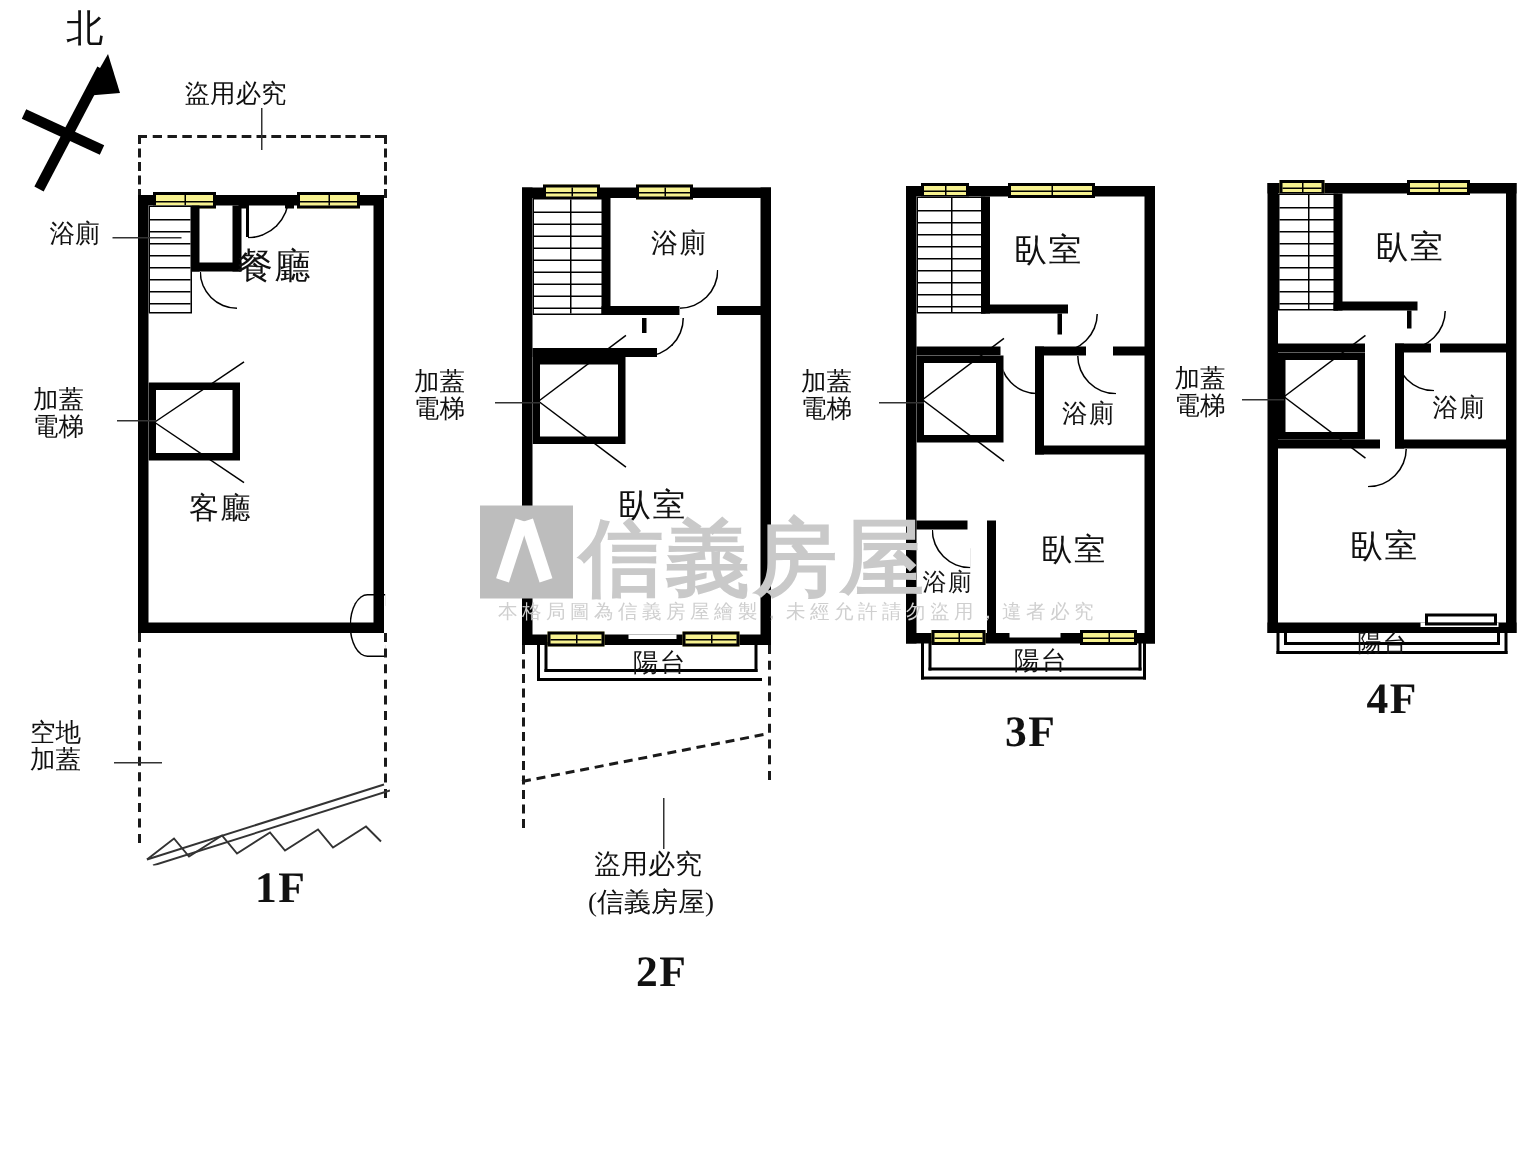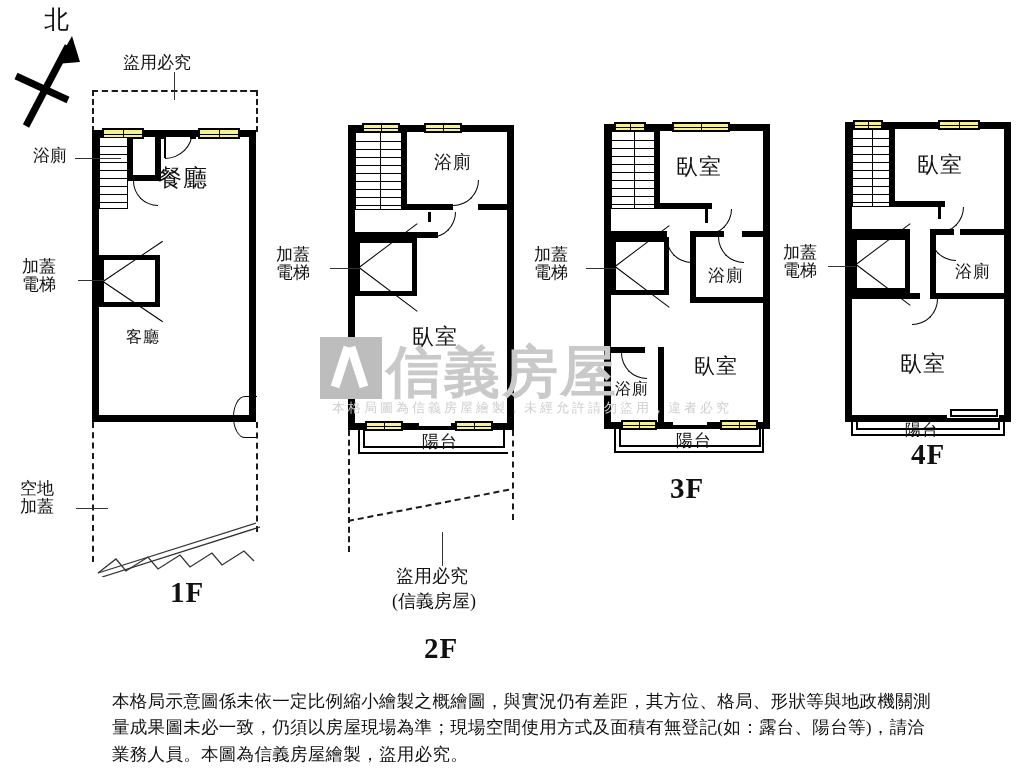--- a/index.html
+++ b/index.html
@@ -129,21 +129,21 @@
     <div class="lbl tag" style="left:33px;top:147px;">浴廁</div>
 
     <div class="elev sq" style="left:99px;top:255px;width:61px;height:52px;"></div>
     <div class="lead" style="left:78px;top:280px;width:26px;"></div>
     <div class="lbl tag" style="left:22px;top:258px;text-align:right;">
       <span>加蓋</span><br>
       <span>電梯</span>
     </div>
 
     <div class="lbl room" style="left:158px;top:165px;font-size:24px;">餐廳</div>
-    <div class="lbl room" style="left:126px;top:328px;font-size:16px;">客廳</div>
+    <div class="lbl room" style="left:126px;top:328px;font-size:20px;">客廳</div>
 
     <div class="halfdoor" style="left:233px;top:396px;width:24px;height:42px;border-radius:50% 0 0 50%;border-right:0;"></div>
 
     <div class="dashv" style="left:92px;top:422px;height:140px;"></div>
     <div class="dashv" style="left:256px;top:422px;height:110px;"></div>
     <div class="lead" style="left:76px;top:508px;width:32px;"></div>
     <div class="lbl tag" style="left:20px;top:480px;">
       <span>空地</span><br>
       <span>加蓋</span>
     </div>
@@ -355,24 +355,23 @@
     </div>
 
     <div class="lbl room" style="left:900px;top:352px;font-size:22px;">臥室</div>
 
     <div class="wall" style="left:947px;top:415px;width:52px;height:3px;background:#fff;"></div>
     <div class="thinbox" style="left:950px;top:409px;width:48px;height:8px;"></div>
     <div class="balc" style="left:851px;top:420px;width:154px;height:16px;"></div>
     <div class="balc2" style="left:856px;top:420px;width:144px;height:10px;"></div>
     <div class="lbl room-sm" style="left:905px;top:421px;font-size:16px;">陽台</div>
 
-    <div class="lbl floorno" style="left:911px;top:438px;">4F</div>
+    <div class="lbl floorno" style="left:911px;top:450px;">4F</div>
   </div>
 
   <div class="wm">
     <div class="wm-mark"></div>
     <div class="wm-txt" style="left:66px;">信義房屋</div>
     <div class="wm-sub">本格局圖為信義房屋繪製，未經允許請勿盜用，違者必究</div>
   </div>
 
-  <div class="disc">本格局示意圖係未依一定比例縮小繪製之概繪圖，與實況仍有差距，其方位、格局、形狀等與地政機關測量成果圖未必一致，仍須以房屋現場為準；現場空間使用方式及面積有無登記(如：露台、陽台等)，請洽業務人員。本圖為信義房屋繪製，盜用必究。</div>
 
 </div>
 
 </body></html>

